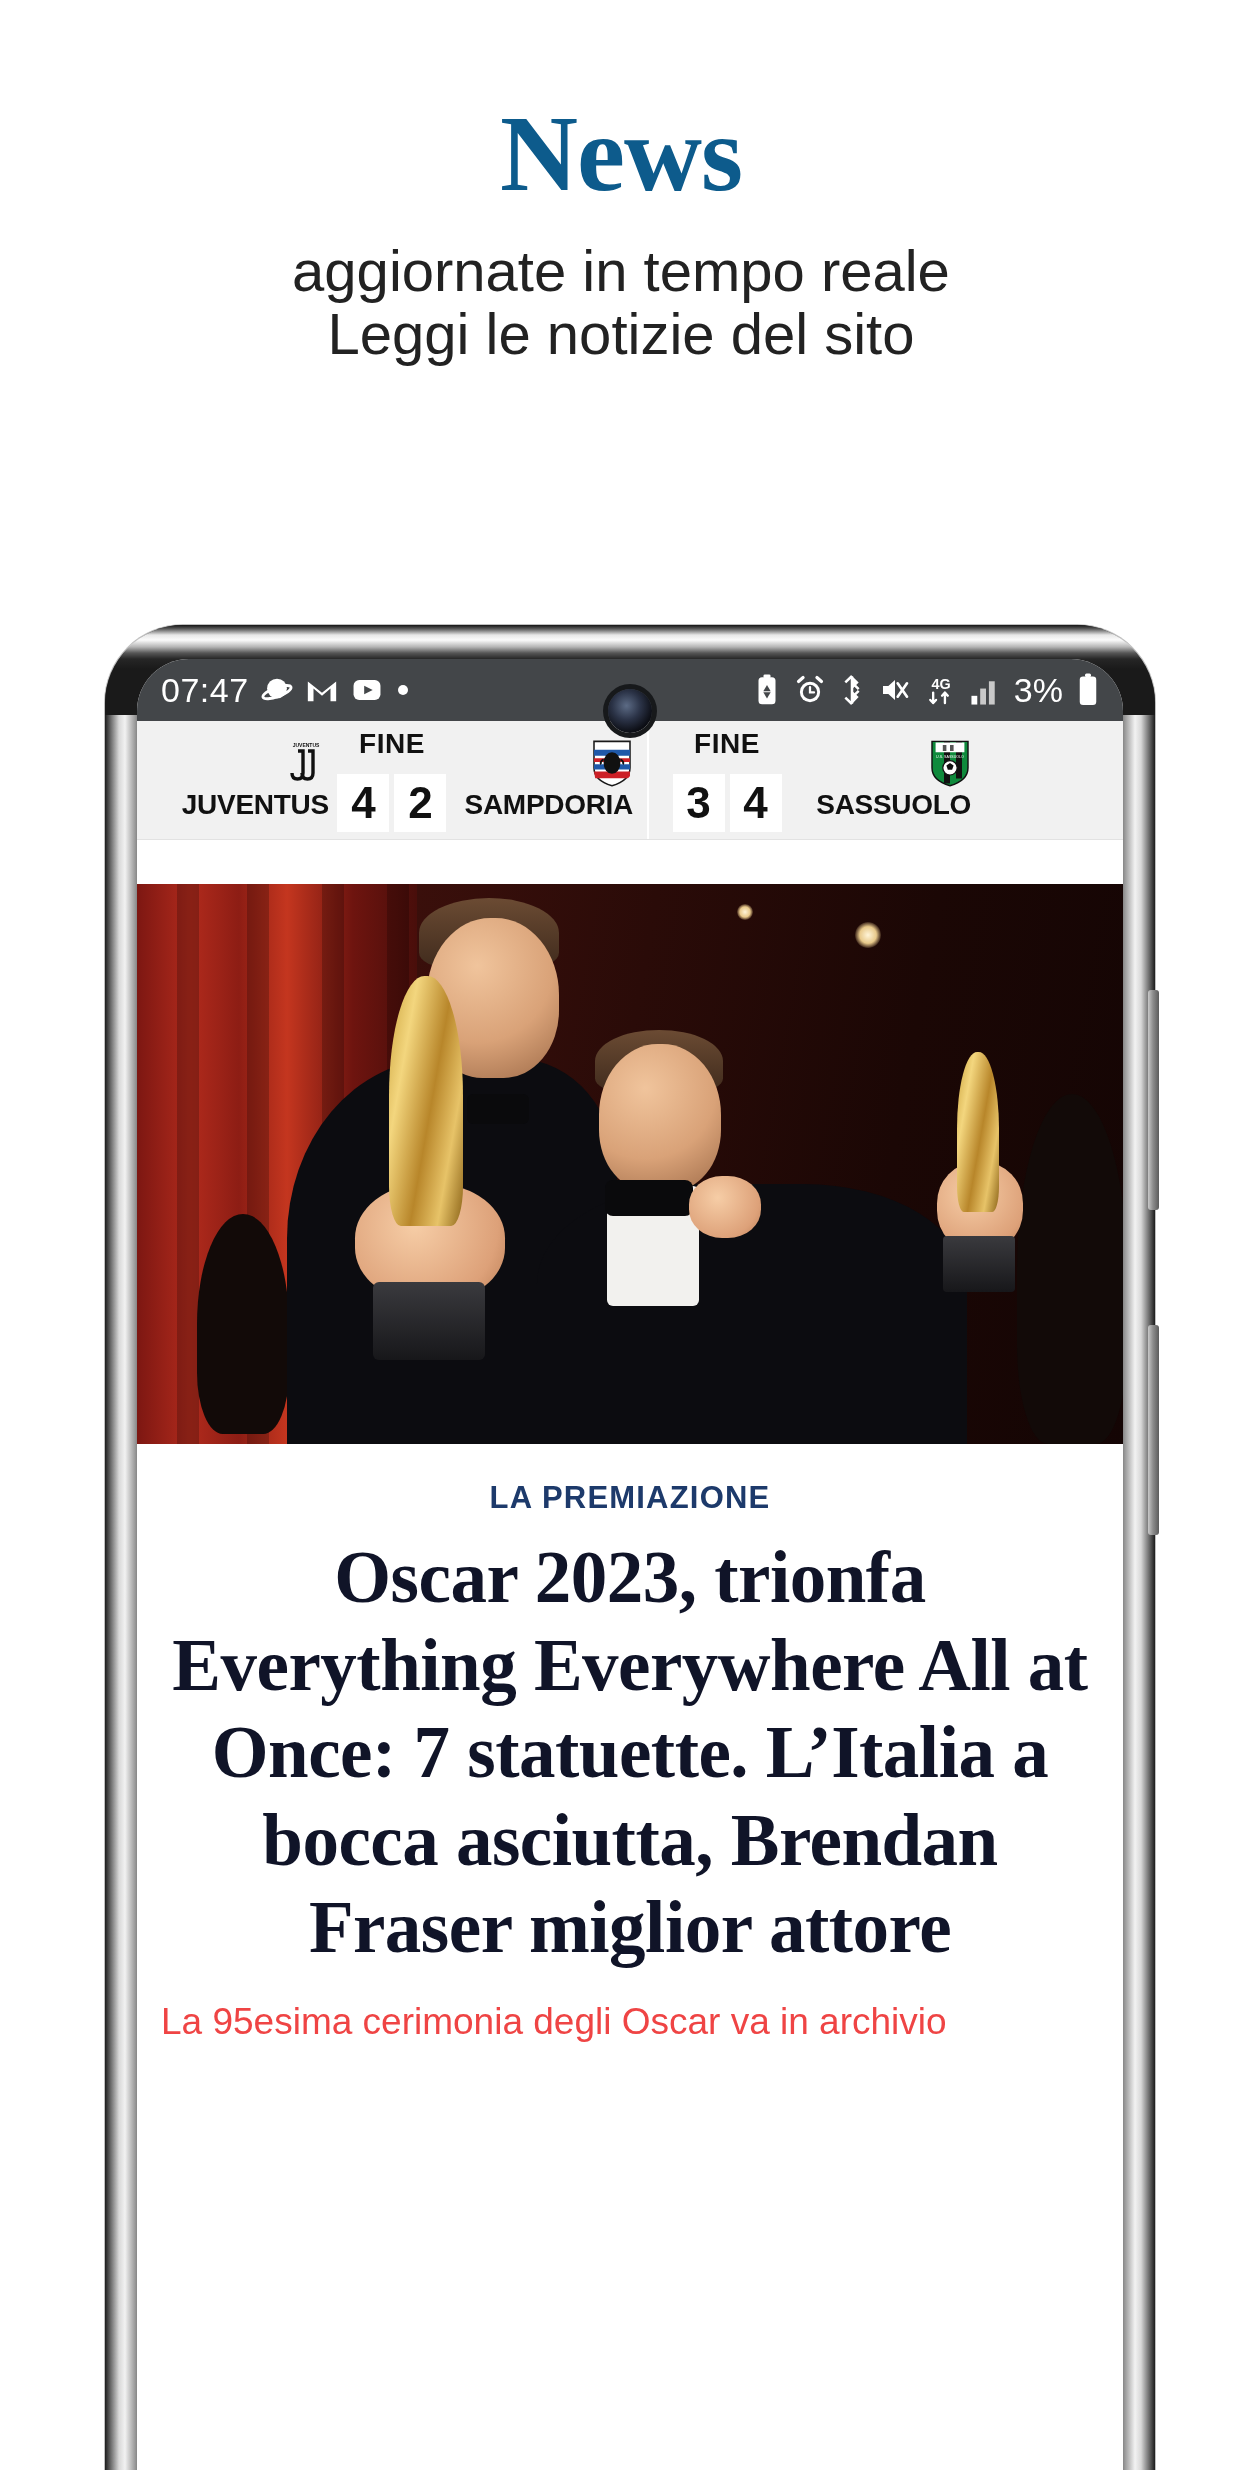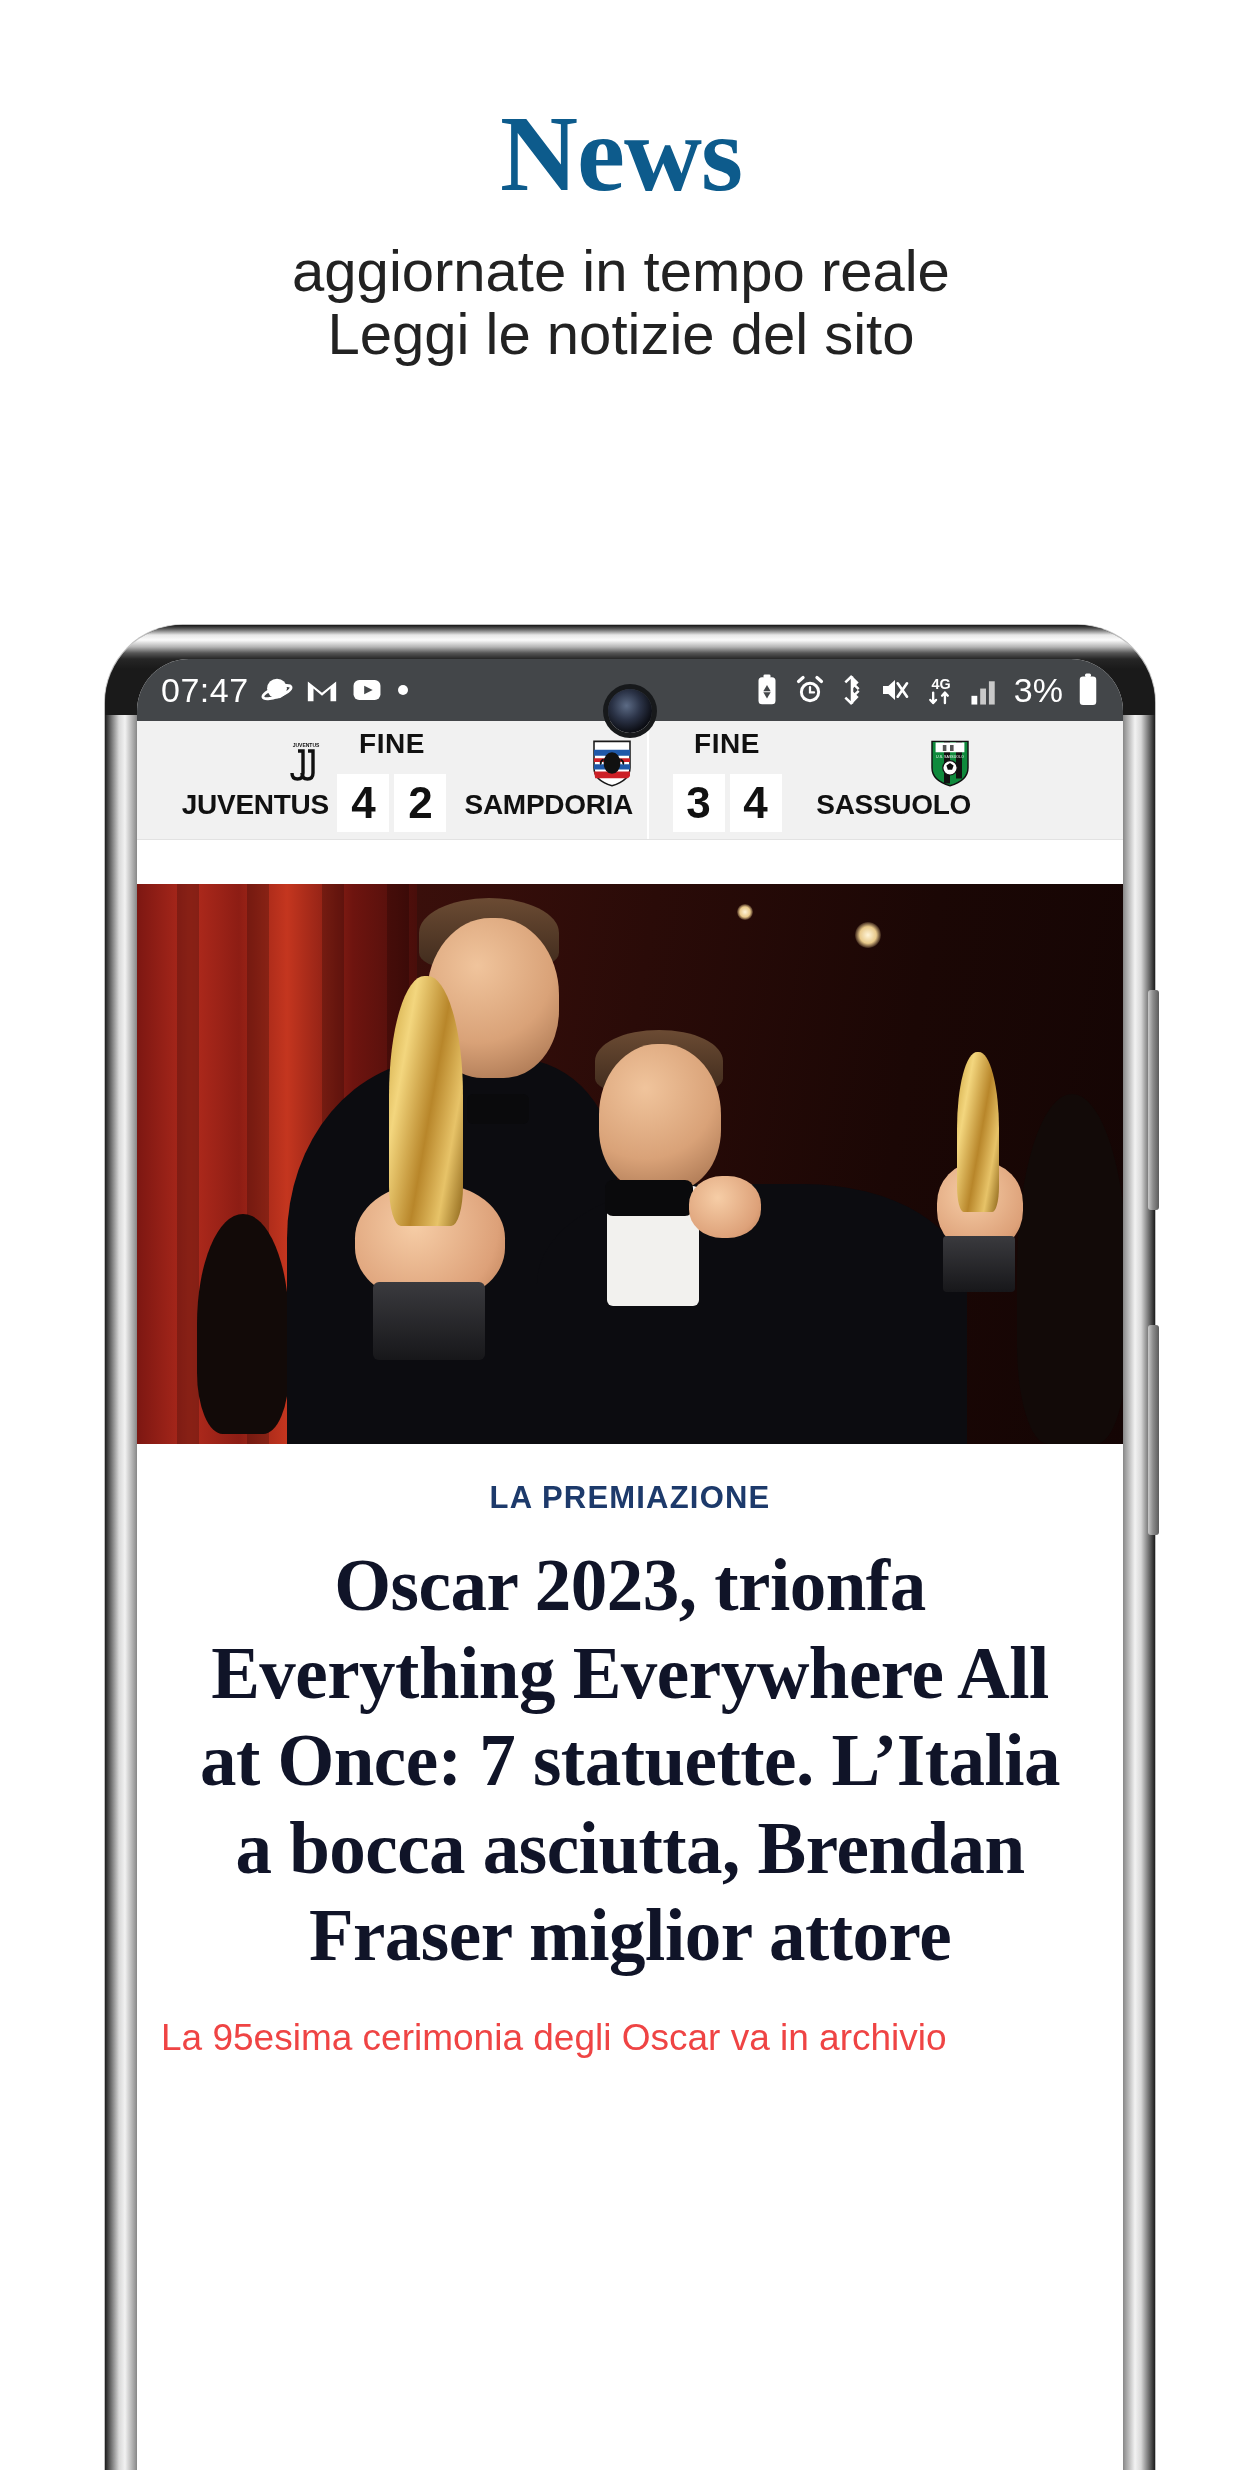--- a/index.html
+++ b/index.html
@@ -205,21 +205,21 @@
     letter-spacing:1.2px;
     padding:36px 0 14px;
   }
   .headline{
     text-align:center;
     font-family:"Liberation Serif", serif;
     font-weight:bold;
     font-size:73px;
     line-height:1.2;
     color:#101428;
-    margin:12px;
+    margin:4px;
     padding:0 4px;
     letter-spacing:-.5px;
   }
   .standfirst{
     font-size:37px;
     line-height:1.38;
     color:#ef4444;
     padding-top:20px;
   }
 </style>

